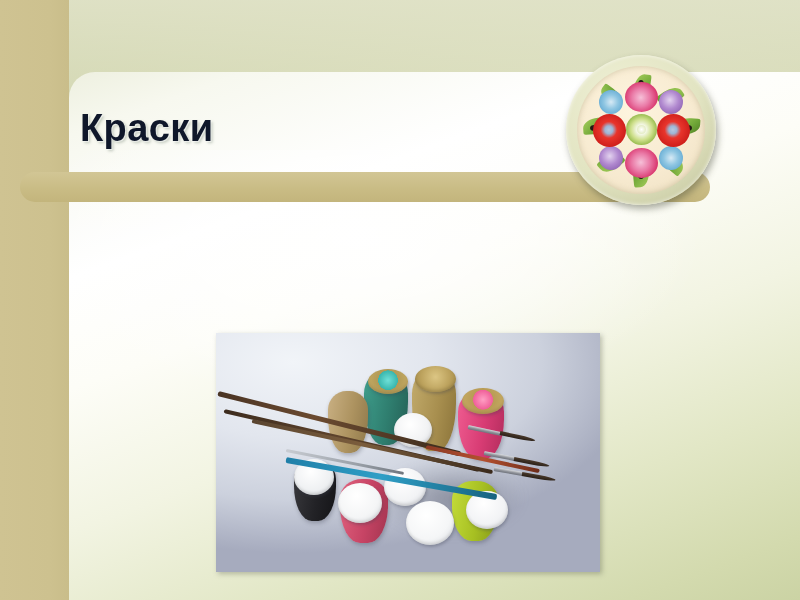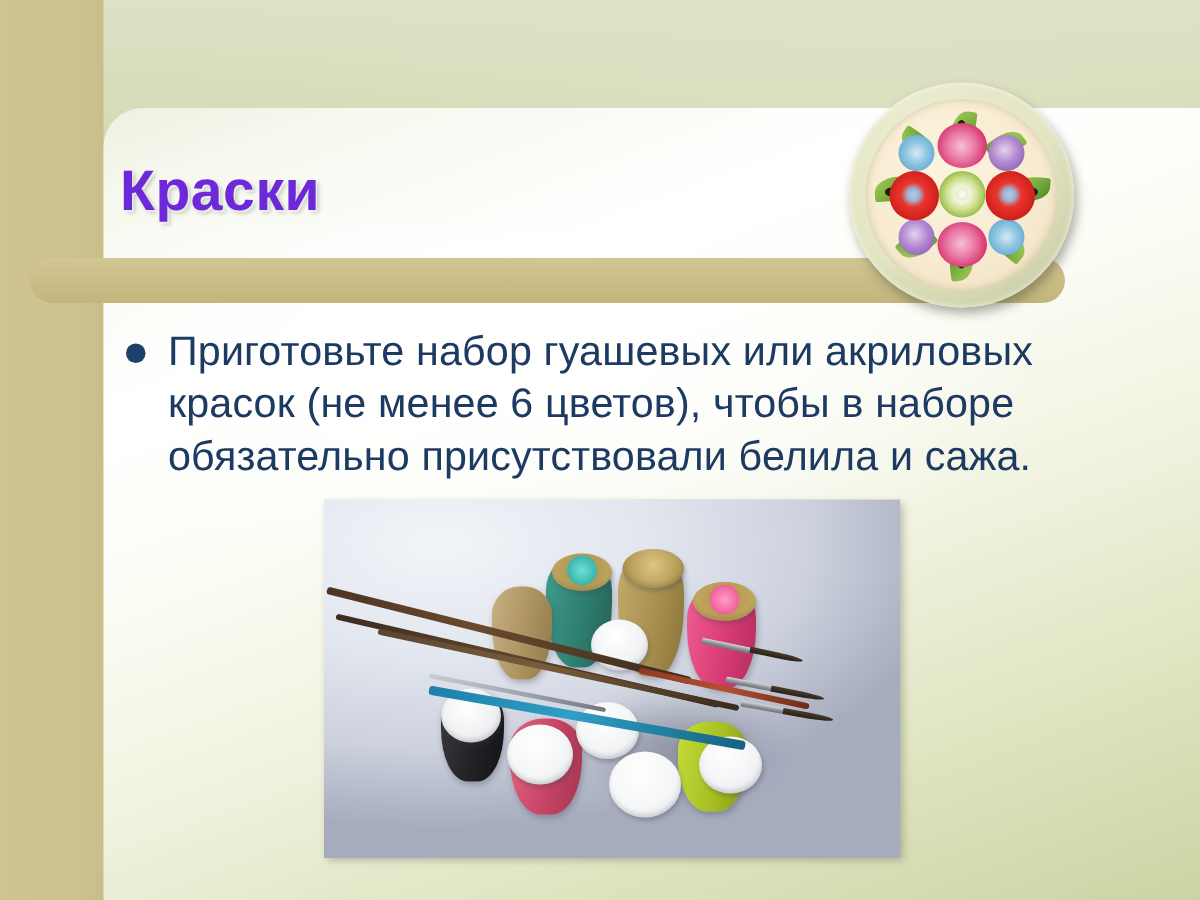--- a/index.html
+++ b/index.html
@@ -70,21 +70,21 @@
     border-radius:15px;
     background:linear-gradient(180deg,#d2c695 0%,#c9bc85 55%,#c3b57c 100%);
   }
 
   
   .title {
     position:absolute;
     left:80px; top:107px;
     font-size:38px; font-weight:bold;
     letter-spacing:.4px;
-    color:#6d28d9;
+    color:#0f172a;
     text-shadow:1px 1px 0 rgba(255,255,255,.55), 2px 2px 3px rgba(90,110,90,.35);
     white-space:nowrap;
   }
 
   
   .body-block {
     position:absolute;
     left:84px; top:216px;
     width:700px;
   }
@@ -198,30 +198,20 @@
 
   <div class="left-band"></div>
 
   <div class="panel"></div>
   <div class="panel-bloom"></div>
 
   <div class="title-rule"></div>
 
   <div class="title">Краски</div>
 
-  <div class="body-block">
-    <div class="bullet-row">
-      <span class="bullet-dot"></span>
-      <div class="bullet-text">
-        <span class="ln">Приготовьте набор гуашевых или акриловых</span>
-        <span class="ln">красок (не менее 6 цветов), чтобы в наборе</span>
-        <span class="ln">обязательно присутствовали белила и сажа.</span>
-      </div>
-    </div>
-  </div>
 
   <div class="photo">
     <div class="wall"></div>
     <div class="shadow-pool"></div>
 
     <div class="tube" style="left:148px;top:38px;width:44px;height:74px;background:linear-gradient(100deg,#3f9e8c,#2f7e6f 55%,#245f55);"></div>
     <div class="cap" style="left:152px;top:36px;width:40px;height:25px;background:radial-gradient(circle at 50% 45%,#6fe0d8 0%,#39b6ad 40%,#b29a56 41%,#c9ae66 100%);"></div>
 
     <div class="tube" style="left:196px;top:36px;width:44px;height:82px;background:linear-gradient(100deg,#c2ab6b,#a88f4f 55%,#8a7339);"></div>
     <div class="cap" style="left:199px;top:33px;width:41px;height:26px;background:radial-gradient(circle at 50% 42%,#dcc684 0%,#bda35e 55%,#9c8343 100%);"></div>

